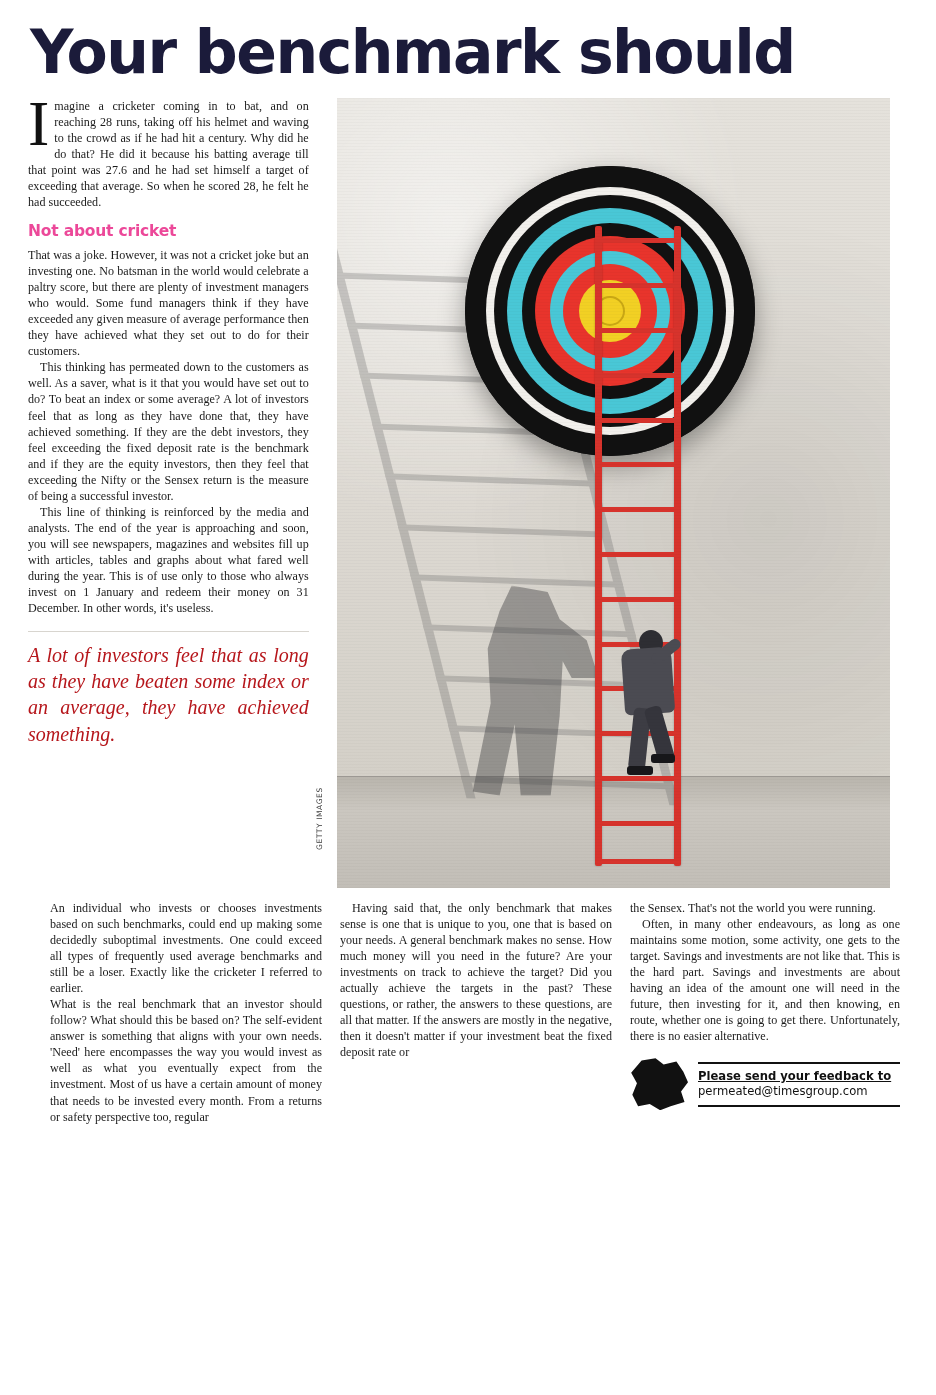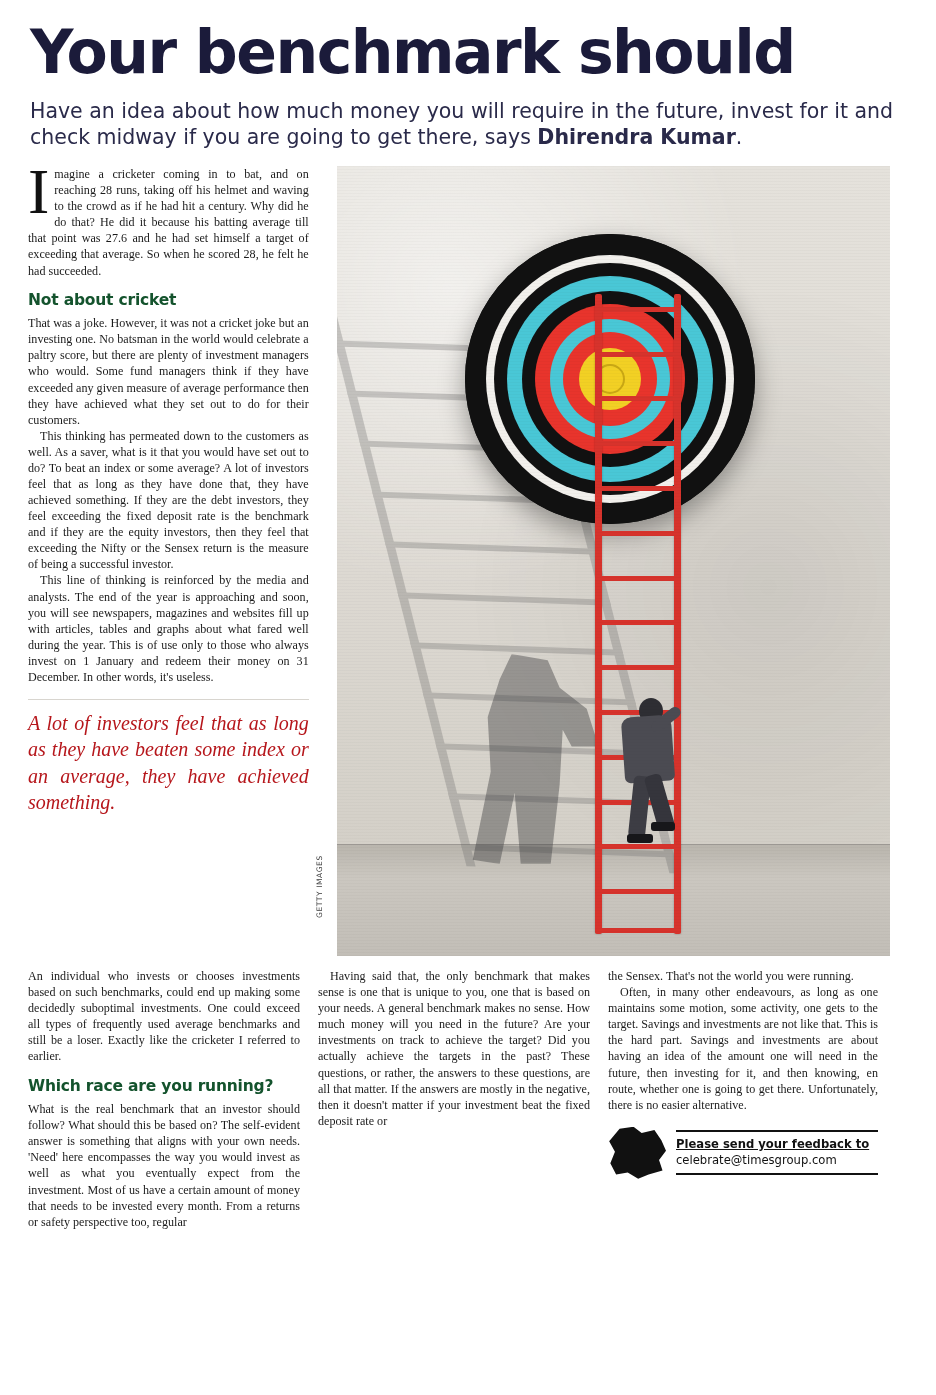--- a/index.html
+++ b/index.html
@@ -158,21 +158,21 @@
     line-height:1.33;
     text-align:justify;
     color:#1b1b1b;
   }
   .body-col p{margin:0 0 0 0;text-indent:12px;}
   .body-col p.first{text-indent:0;}
   .sub{
     font-family:"DejaVu Sans", sans-serif;
     font-weight:bold;
     font-size:15.5px;
-    color:#14532d;
+    color:#ec4899;
     margin:11px 0 5px 0;
     letter-spacing:-0.2px;
   }
   .dropcap-para{position:relative;}
   .dropcap{
     float:left;
     font-family:"Liberation Serif", serif;
     font-size:64px;
     line-height:0.76;
     font-weight:normal;
@@ -186,20 +186,21 @@
     line-height:1.32;
     color:#b6161b;
     margin:14px 0 0 0;
     border-top:1px solid #d8d5cf;
     padding-top:10px;
   }
   .bottom-area{
     display:flex;
     gap:18px;
     margin-top:12px;
+    margin-left:22px;
   }
   .bcol{width:272px;}
   .bcol.c2{width:272px;}
   .bcol.c3{width:270px;}
   .feedback{
     margin-top:14px;
     display:flex;
     align-items:center;
     gap:10px;
   }
@@ -229,21 +230,20 @@
 </style>
 </head>
 <body>
 
 <div class="page">
 
   <h1 class="headline">
     <span>Your benchmark should</span>
   </h1>
 
-  <p class="standfirst"><span>Have an idea about how much money you will require in the future, invest for it and check midway if you are going to get there, says </span><b>Dhirendra Kumar</b><span>.</span></p>
 
   <div class="top-area">
 
     <div class="col-left body-col">
       <p class="first dropcap-para"><span class="dropcap">I</span><span>magine a cricketer coming in to bat, and on reaching 28 runs, taking off his helmet and waving to the crowd as if he had hit a century. Why did he do that? He did it because his batting average till that point was 27.6 and he had set himself a target of exceeding that average. So when he scored 28, he felt he had succeeded.</span></p>
 
       <h2 class="sub">Not about cricket</h2>
       <p class="first">That was a joke. However, it was not a cricket joke but an investing one. No batsman in the world would celebrate a paltry score, but there are plenty of investment managers who would. Some fund managers think if they have exceeded any given measure of average performance then they have achieved what they set out to do for their customers.</p>
       <p>This thinking has permeated down to the customers as well. As a saver, what is it that you would have set out to do? To beat an index or some average? A lot of investors feel that as long as they have done that, they have achieved something. If they are the debt investors, they feel exceeding the fixed deposit rate is the benchmark and if they are the equity investors, then they feel that exceeding the Nifty or the Sensex return is the measure of being a successful investor.</p>
       <p>This line of thinking is reinforced by the media and analysts. The end of the year is approaching and soon, you will see newspapers, magazines and websites fill up with articles, tables and graphs about what fared well during the year. This is of use only to those who always invest on 1 January and redeem their money on 31 December. In other words, it's useless.</p>
@@ -319,35 +319,34 @@
         </div>
 
         <div class="grain"></div>
       </div>
     </div>
   </div>
 
   <div class="bottom-area">
     <div class="bcol body-col">
       <p class="first">An individual who invests or chooses investments based on such benchmarks, could end up making some decidedly suboptimal investments. One could exceed all types of frequently used average benchmarks and still be a loser. Exactly like the cricketer I referred to earlier.</p>
-      <h2 class="sub">Which race are you running?</h2>
       <p class="first">What is the real benchmark that an investor should follow? What should this be based on? The self-evident answer is something that aligns with your own needs. 'Need' here encompasses the way you would invest as well as what you eventually expect from the investment. Most of us have a certain amount of money that needs to be invested every month. From a returns or safety perspective too, regular</p>
     </div>
 
     <div class="bcol c2 body-col">
       <p>Having said that, the only benchmark that makes sense is one that is unique to you, one that is based on your needs. A general benchmark makes no sense. How much money will you need in the future? Are your investments on track to achieve the target? Did you actually achieve the targets in the past? These questions, or rather, the answers to these questions, are all that matter. If the answers are mostly in the negative, then it doesn't matter if your investment beat the fixed deposit rate or</p>
     </div>
 
     <div class="bcol c3 body-col">
       <p class="first">the Sensex. That's not the world you were running.</p>
       <p>Often, in many other endeavours, as long as one maintains some motion, some activity, one gets to the target. Savings and investments are not like that. This is the hard part. Savings and investments are about having an idea of the amount one will need in the future, then investing for it, and then knowing, en route, whether one is going to get there. Unfortunately, there is no easier alternative.</p>
 
       <div class="feedback">
         <div class="blob"></div>
         <div class="fb-text">
           <b>Please send your feedback to</b><br>
-          <span>celebrate@timesgroup.com</span>
+          <span>permeated@timesgroup.com</span>
         </div>
       </div>
     </div>
   </div>
 
 </div>
 
 </body></html>

